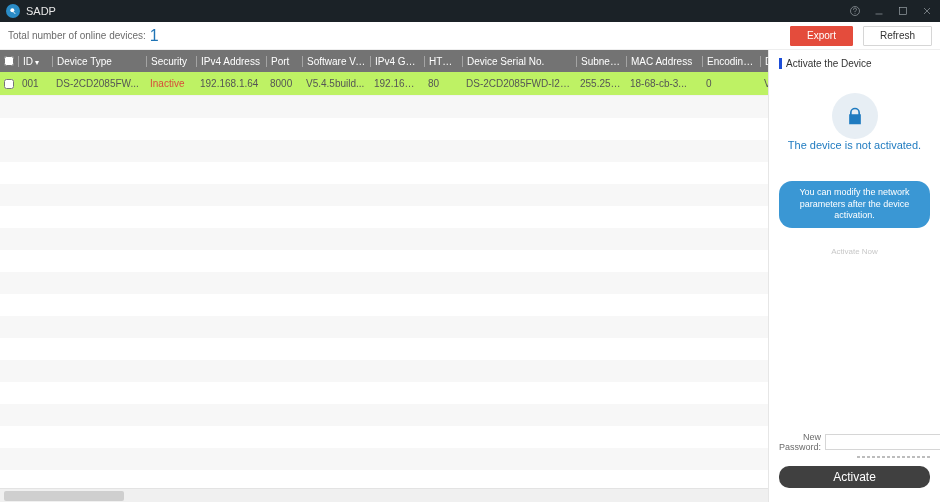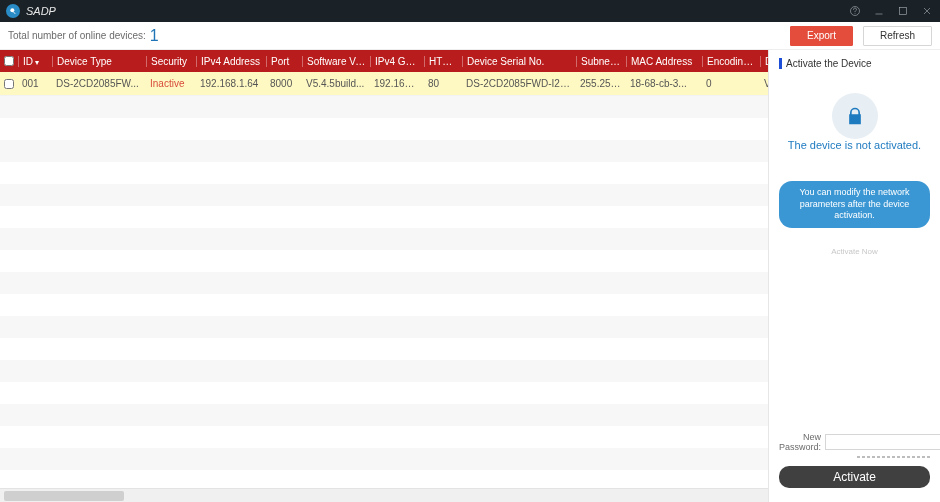--- a/index.html
+++ b/index.html
@@ -1,56 +1,56 @@
 <!DOCTYPE html>
 <html><head>
 <meta charset="utf-8">
 <style>
   * { margin: 0; padding: 0; box-sizing: border-box; font-family: Arial, sans-serif; }
   body { width: 940px; height: 502px; background: #fff; overflow: hidden; font-size: 11px; color: #333; }
   
-  .titlebar { height: 22px; background: #1b2227; display: flex; align-items: center; padding: 0 6px; color: #e6e6e6; font-style: italic; }
+  .titlebar { height: 22px; background: #1b2227; display: flex; align-items: center; padding: 0 6px; color: #e6e6e6; }
   .titlebar .logo { width: 14px; height: 14px; border-radius: 50%; background: #2a8cc7; display: flex; align-items: center; justify-content: center; margin-right: 6px; }
   .titlebar .logo svg { width: 8px; height: 8px; fill: #fff; }
   .titlebar .title { font-size: 11px; flex: 1; }
   .titlebar .winctl { display: flex; gap: 10px; align-items: center; color: #aeb6bb; }
   .titlebar .winctl span { cursor: pointer; display:flex; align-items:center; justify-content:center; width:14px; height:14px;}
   .titlebar .winctl svg { width: 12px; height: 12px; stroke: #aeb6bb; fill:none; stroke-width:1.2; }
 
   .toolbar { height: 28px; display: flex; align-items: center; padding: 0 8px; border-bottom: 1px solid #eee; }
   .toolbar .label { font-size: 10px; color: #6b6b6b; }
   .toolbar .count { color: #1f74b5; font-size: 16px; font-weight: 500; margin-left: 4px; }
   .toolbar .spacer { flex: 1; }
   .btn { height: 20px; padding: 0 16px; font-size: 10px; border: 1px solid #d6d6d6; background: #fff; display: flex; align-items: center; justify-content: flex-start; cursor: pointer; border-radius:1px;}
   .btn.primary { background: #e44c3c; color: #fff; border-color: #e44c3c; }
   .btn + .btn { margin-left: 10px; }
 
   .main { display: flex; height: calc(100% - 50px); }
   .grid { flex: 1; position: relative; overflow: hidden; display:flex; flex-direction:column;}
   
-  .thead { height: 22px; background: #b91c1c; color: #fff; display: flex; align-items: center; font-size: 10px; }
+  .thead { height: 22px; background: #737373; color: #fff; display: flex; align-items: center; font-size: 10px; }
   .th, .td { padding: 0 4px; white-space: nowrap; overflow: hidden; text-overflow: ellipsis; flex-shrink:0;}
   .th.sep { border-left: 1px solid rgba(255,255,255,0.35); }
   .c-chk   { width: 18px; display:flex; align-items:center; justify-content:center;}
   .c-id    { width: 34px; }
   .c-type  { width: 94px; }
   .c-sec   { width: 50px; }
   .c-ip    { width: 70px; }
   .c-port  { width: 36px; }
   .c-sw    { width: 68px; }
   .c-gw    { width: 54px; }
   .c-http  { width: 38px; }
   .c-sn    { width: 114px; }
   .c-sub   { width: 50px; }
   .c-mac   { width: 76px; }
   .c-enc   { width: 58px; }
   .c-dsp   { width: 52px; }
   
   .tbody { flex:1; background: #fafafa; }
-  .trow { height: 24px; display: flex; align-items: center; font-size: 10px; color: #555; background:#fef9c3; border-bottom:1px solid #f2f2f2;}
+  .trow { height: 24px; display: flex; align-items: center; font-size: 10px; color: #555; background:#bef264; border-bottom:1px solid #f2f2f2;}
   .trow .inactive { color: #d84b3a; }
   
   .stripes { height:100%; background: repeating-linear-gradient(#f7f7f7 0 22px, #fff 22px 44px); }
 
   .hscroll { height: 14px; background: #f0f0f0; border-top:1px solid #e3e3e3; display:flex; align-items:center;}
   .hscroll .thumb { height:10px; background:#cfcfcf; width:120px; margin-left:4px; border-radius:2px;}
 
   
   .panel { width: 172px; border-left: 1px solid #e6e6e6; display: flex; flex-direction: column; padding: 8px 10px 14px 10px; font-size: 10px; position:relative;}
   .panel .ptitle { color: #333; font-size: 10px; border-left: 3px solid #1d4ed8; padding-left: 4px; margin-bottom: 10px; }

